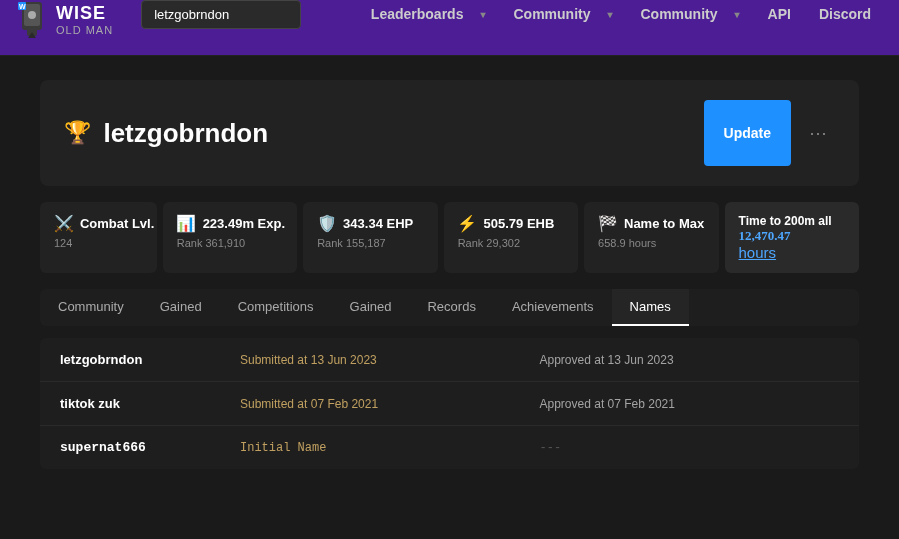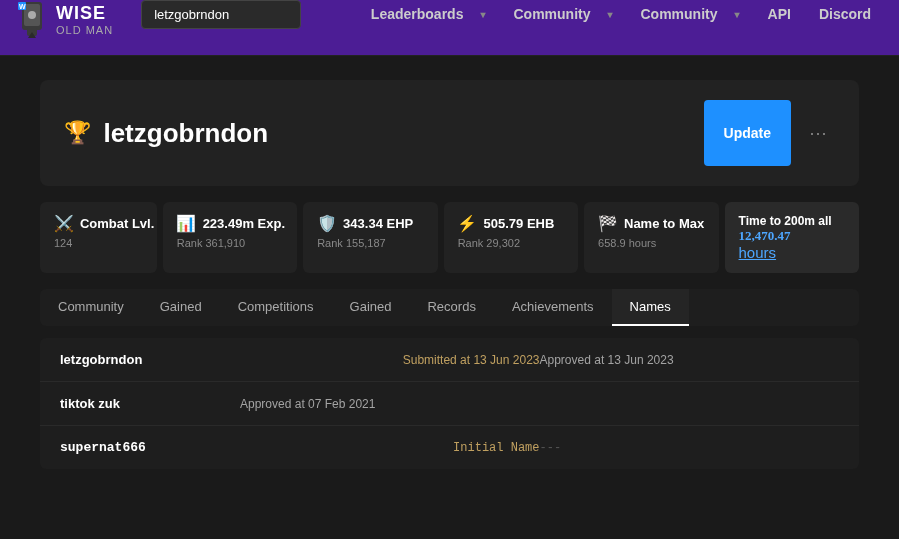--- a/index.html
+++ b/index.html
@@ -224,21 +224,20 @@
     .names-col-name {
       flex: 0 0 180px;
       font-size: 13px;
       font-weight: 600;
       color: #fff;
     }
     .names-col-submitted {
       flex: 1;
       font-size: 12px;
       color: #c0a060;
-      text-align: right;
     }
     .names-col-approved {
       flex: 1;
       font-size: 12px;
       color: #a3a3a3;
     }
     .names-col-dash {
       flex: 1;
       font-size: 12px;
       color: #555;
@@ -369,20 +368,21 @@
   <div class="names-table">
 
     <div class="names-row">
       <div class="names-col-name">letzgobrndon</div>
       <div class="names-col-submitted">Submitted at 13 Jun 2023</div>
       <div class="names-col-approved">Approved at 13 Jun 2023</div>
     </div>
 
     <div class="names-row">
       <div class="names-col-name">tiktok zuk</div>
+      <div class="names-col-submitted">Submitted at 07 Feb 2021</div>
       <div class="names-col-approved">Approved at 07 Feb 2021</div>
     </div>
 
     <div class="names-row">
       <div class="names-col-name">supernat666</div>
       <div class="names-col-submitted">Initial Name</div>
       <div class="names-col-dash">---</div>
     </div>
 
   </div>

